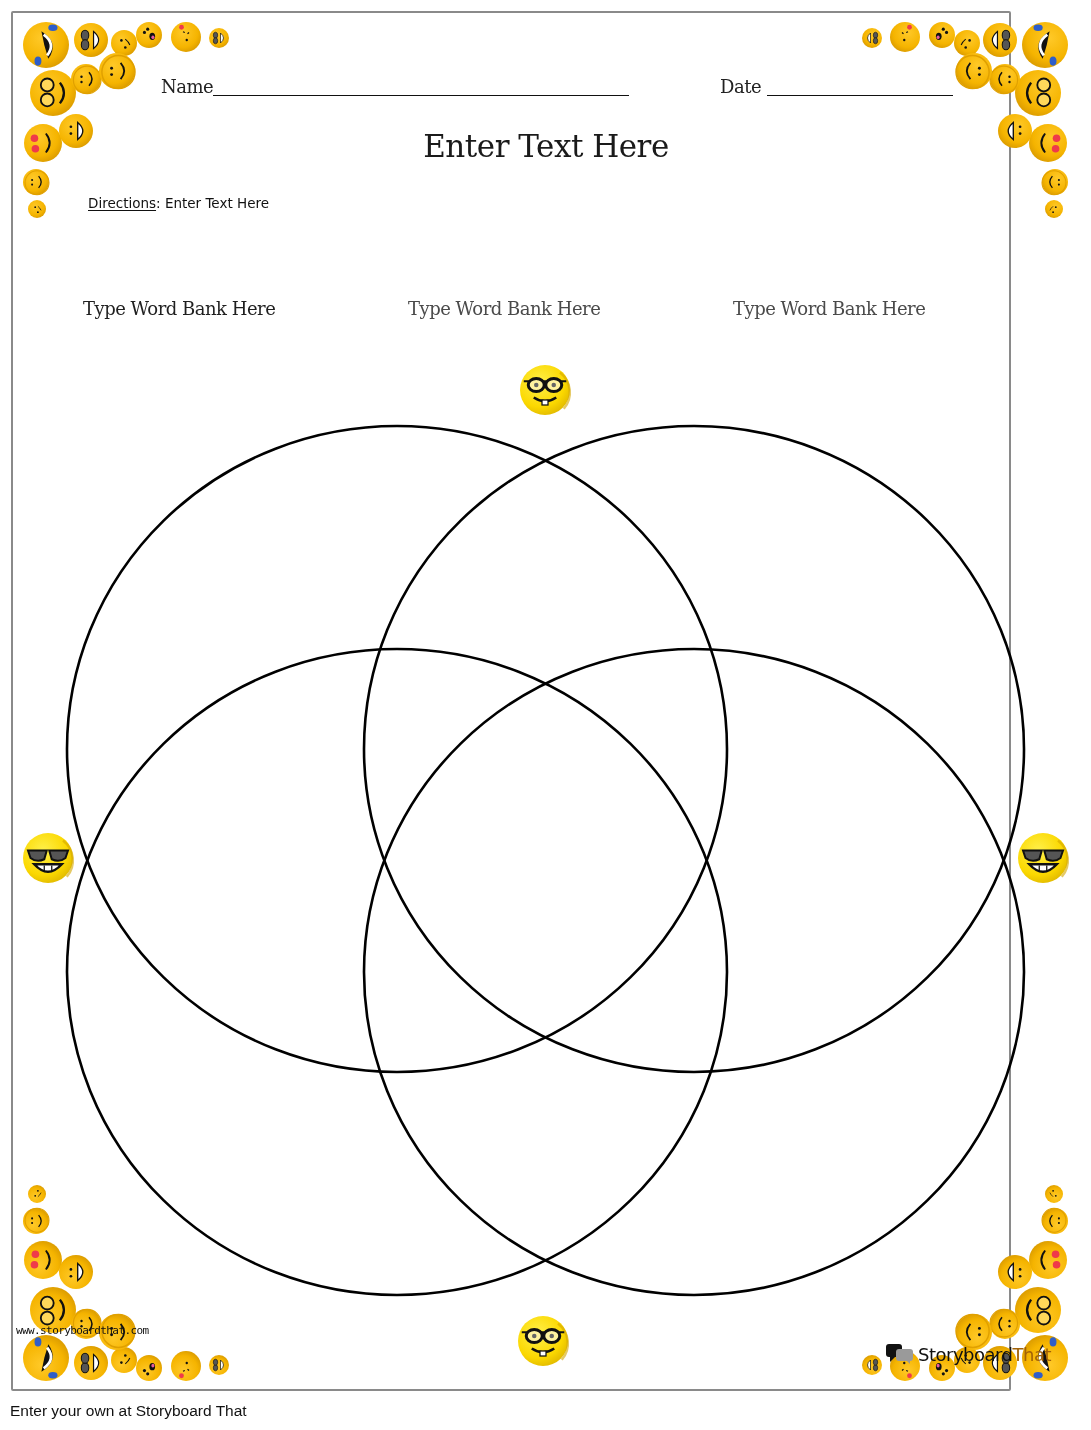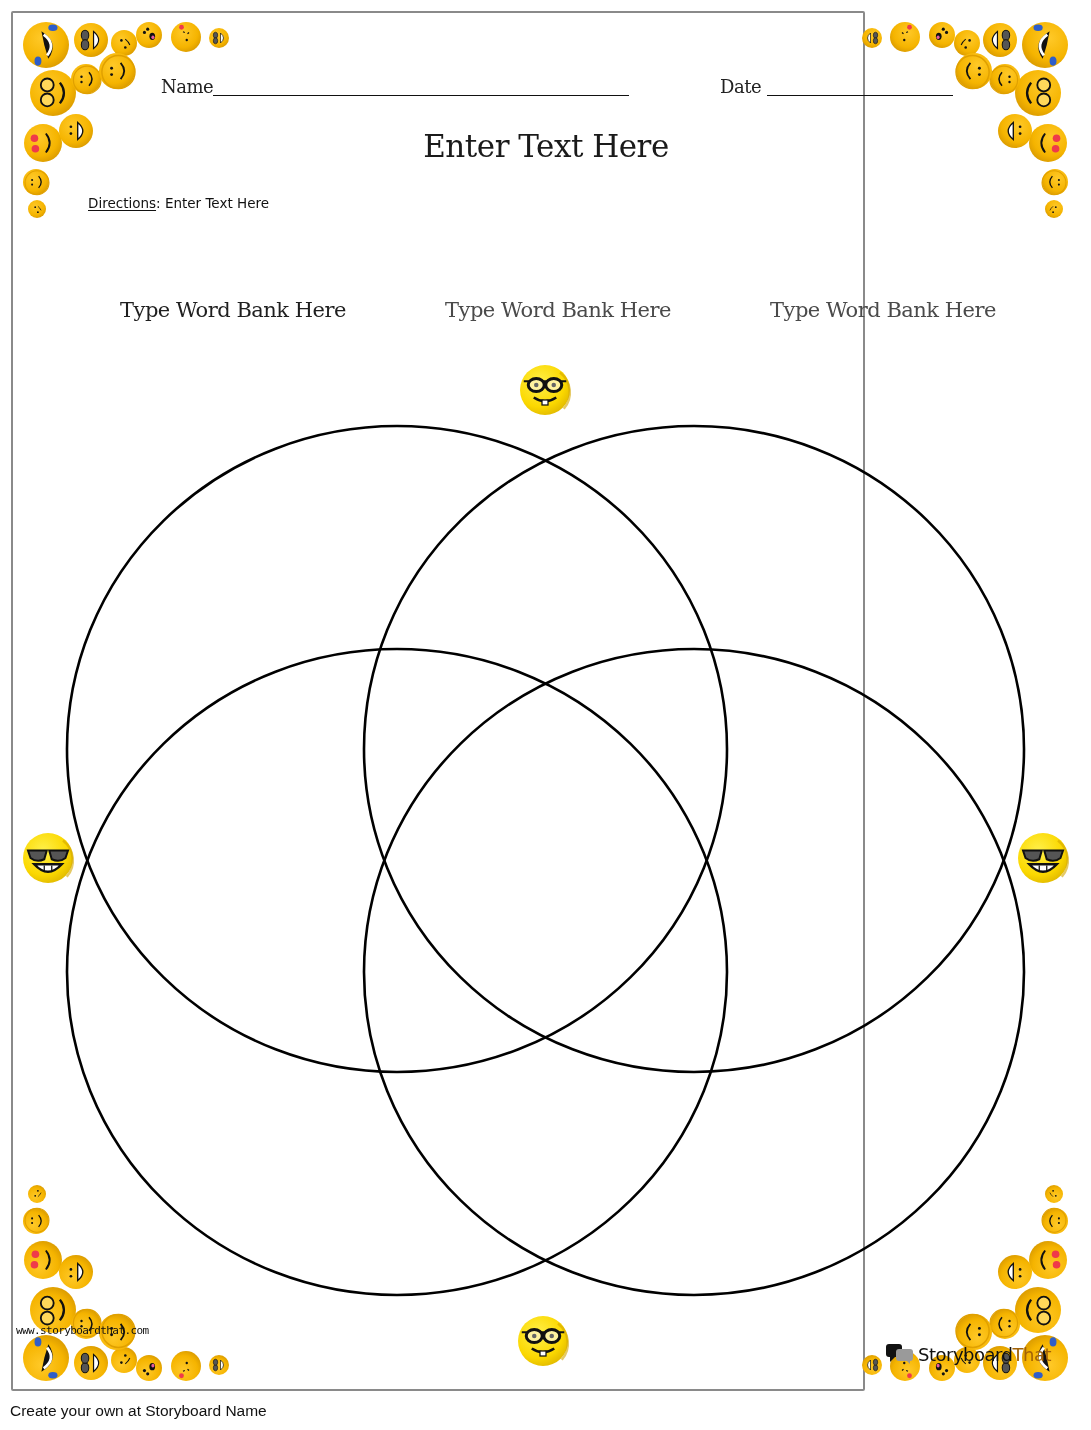--- a/index.html
+++ b/index.html
@@ -1,30 +1,30 @@
 <!DOCTYPE html>
 <html><head>
   <meta charset="utf-8">
   <style>
     html, body { margin: 0; padding: 0; background: #ffffff; }
     body { width: 1091px; height: 1430px; position: relative; overflow: hidden; font-family: "DejaVu Sans", sans-serif; }
     .page {
-      position: absolute; left: 11px; top: 11px; width: 854px; height: 1380px;
+      position: absolute; left: 11px; top: 11px; width: 1000px; height: 1380px;
       border: 2px solid #8a8a8a; border-radius: 2px; background: #fff; box-sizing: border-box;
     }
     .abs { position: absolute; }
     .hand { font-family: "DejaVu Serif", serif; color: #222; }
     .label-name { left: 148px; top: 63px; font-size: 18px; letter-spacing: -0.5px; }
     .line-name { left: 200px; top: 82px; width: 416px; border-bottom: 1.5px solid #111; }
     .label-date { left: 707px; top: 63px; font-size: 18px; letter-spacing: -0.5px; text-align: center; }
     .line-date { left: 754px; top: 82px; width: 186px; border-bottom: 1.5px solid #111; }
     .title { left: 0; width: 1066px; top: 115px; text-align: center; font-size: 31px; letter-spacing: -0.5px; color: #1a1a1a; }
     .directions { left: 75px; top: 182px; font-size: 13.5px; color: #111; font-family: "DejaVu Sans", sans-serif; }
     .directions u { text-decoration: underline; text-underline-offset: 2px; }
-    .wordbank { top: 285px; font-size: 21px; width: 300px; text-align: center; letter-spacing: -0.5px; }
+    .wordbank { top: 285px; font-size: 18px; width: 300px; letter-spacing: -0.5px; }
     .wb1 { left: 70px; color: #1f1f1f; }
     .wb2 { left: 395px; color: #4a4a4a; }
     .wb3 { left: 720px; color: #4a4a4a; }
     svg.venn { position: absolute; left: 0; top: 0; }
     .footer {
       position: absolute; left: 10px; top: 1402px; font-family: "Liberation Sans", sans-serif;
       font-size: 15.5px; color: #111;
     }
     .wm-left {
       position: absolute; left: 16px; top: 1324px; font-family: "DejaVu Sans Mono", monospace; font-weight: normal;
@@ -231,13 +231,13 @@
 <div class="wm-right">
   <svg width="30" height="22" viewBox="0 0 30 22">
     <rect x="1" y="1" width="16" height="13" rx="3" fill="#111"></rect>
     <path d="M5,14 L5,19 L10,14 Z" fill="#111"></path>
     <rect x="11" y="6" width="17" height="12" rx="3" fill="#9a9a9a"></rect>
     <path d="M22,18 L25,21 L25,18 Z" fill="#9a9a9a"></path>
   </svg>
   <span><span>Storyboard</span><span class="that">That</span></span>
 </div>
 
-<a class="footer">Create your own at Storyboard Name</a>
+<a class="footer">Enter your own at Storyboard That</a>
 
 </body></html>

